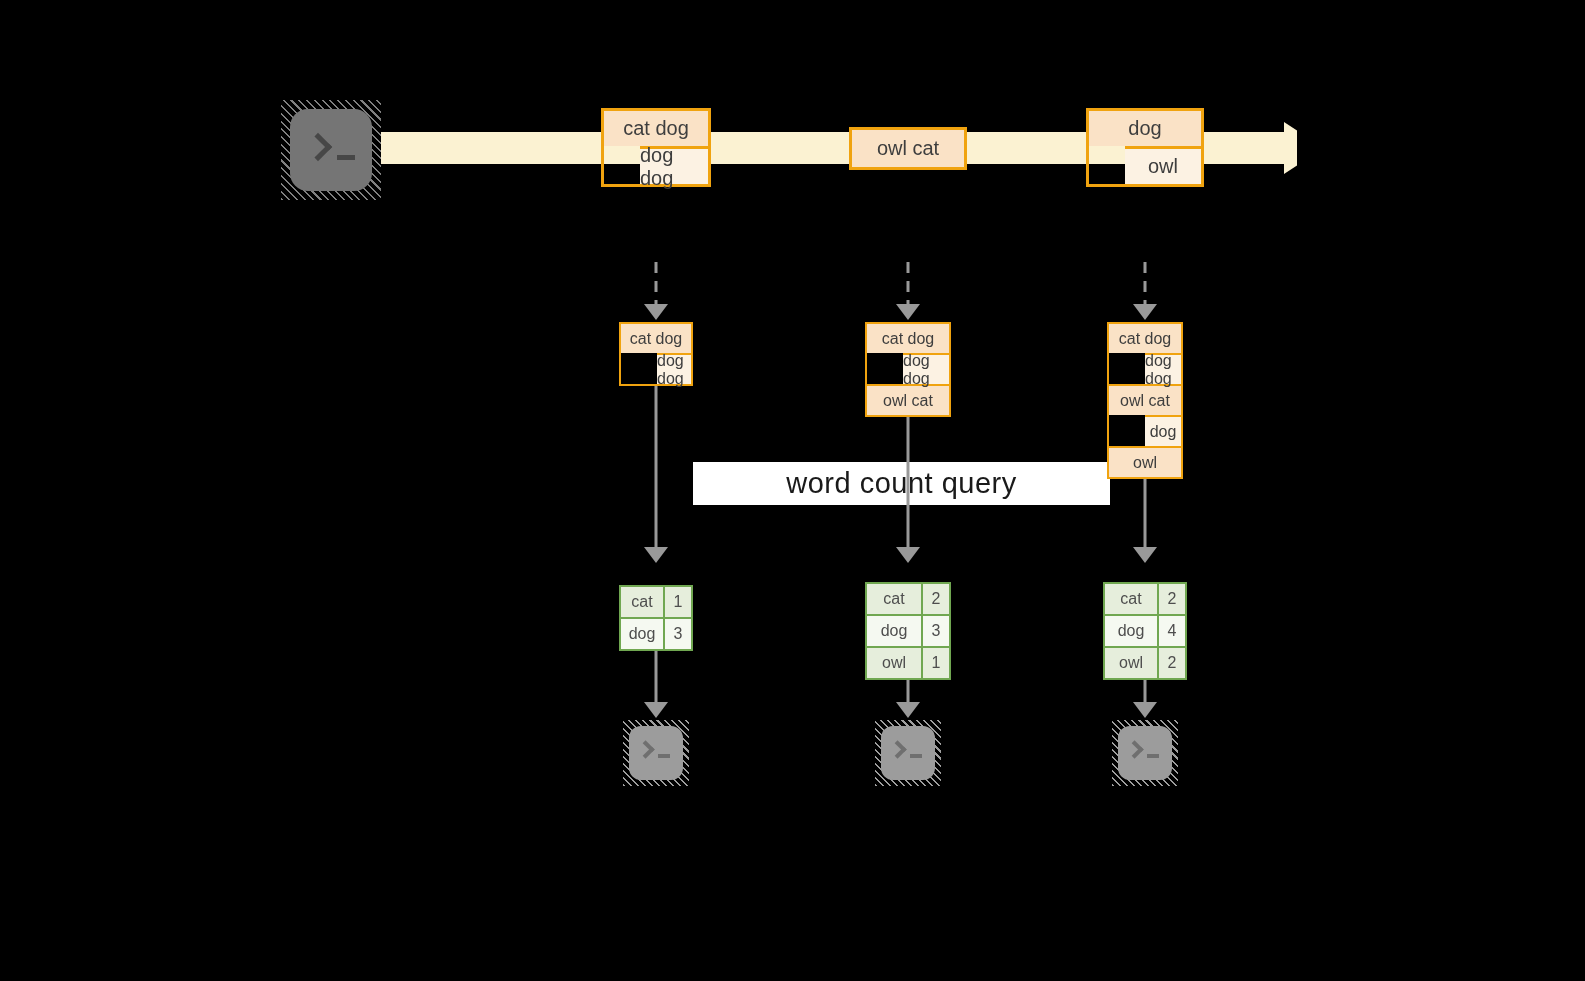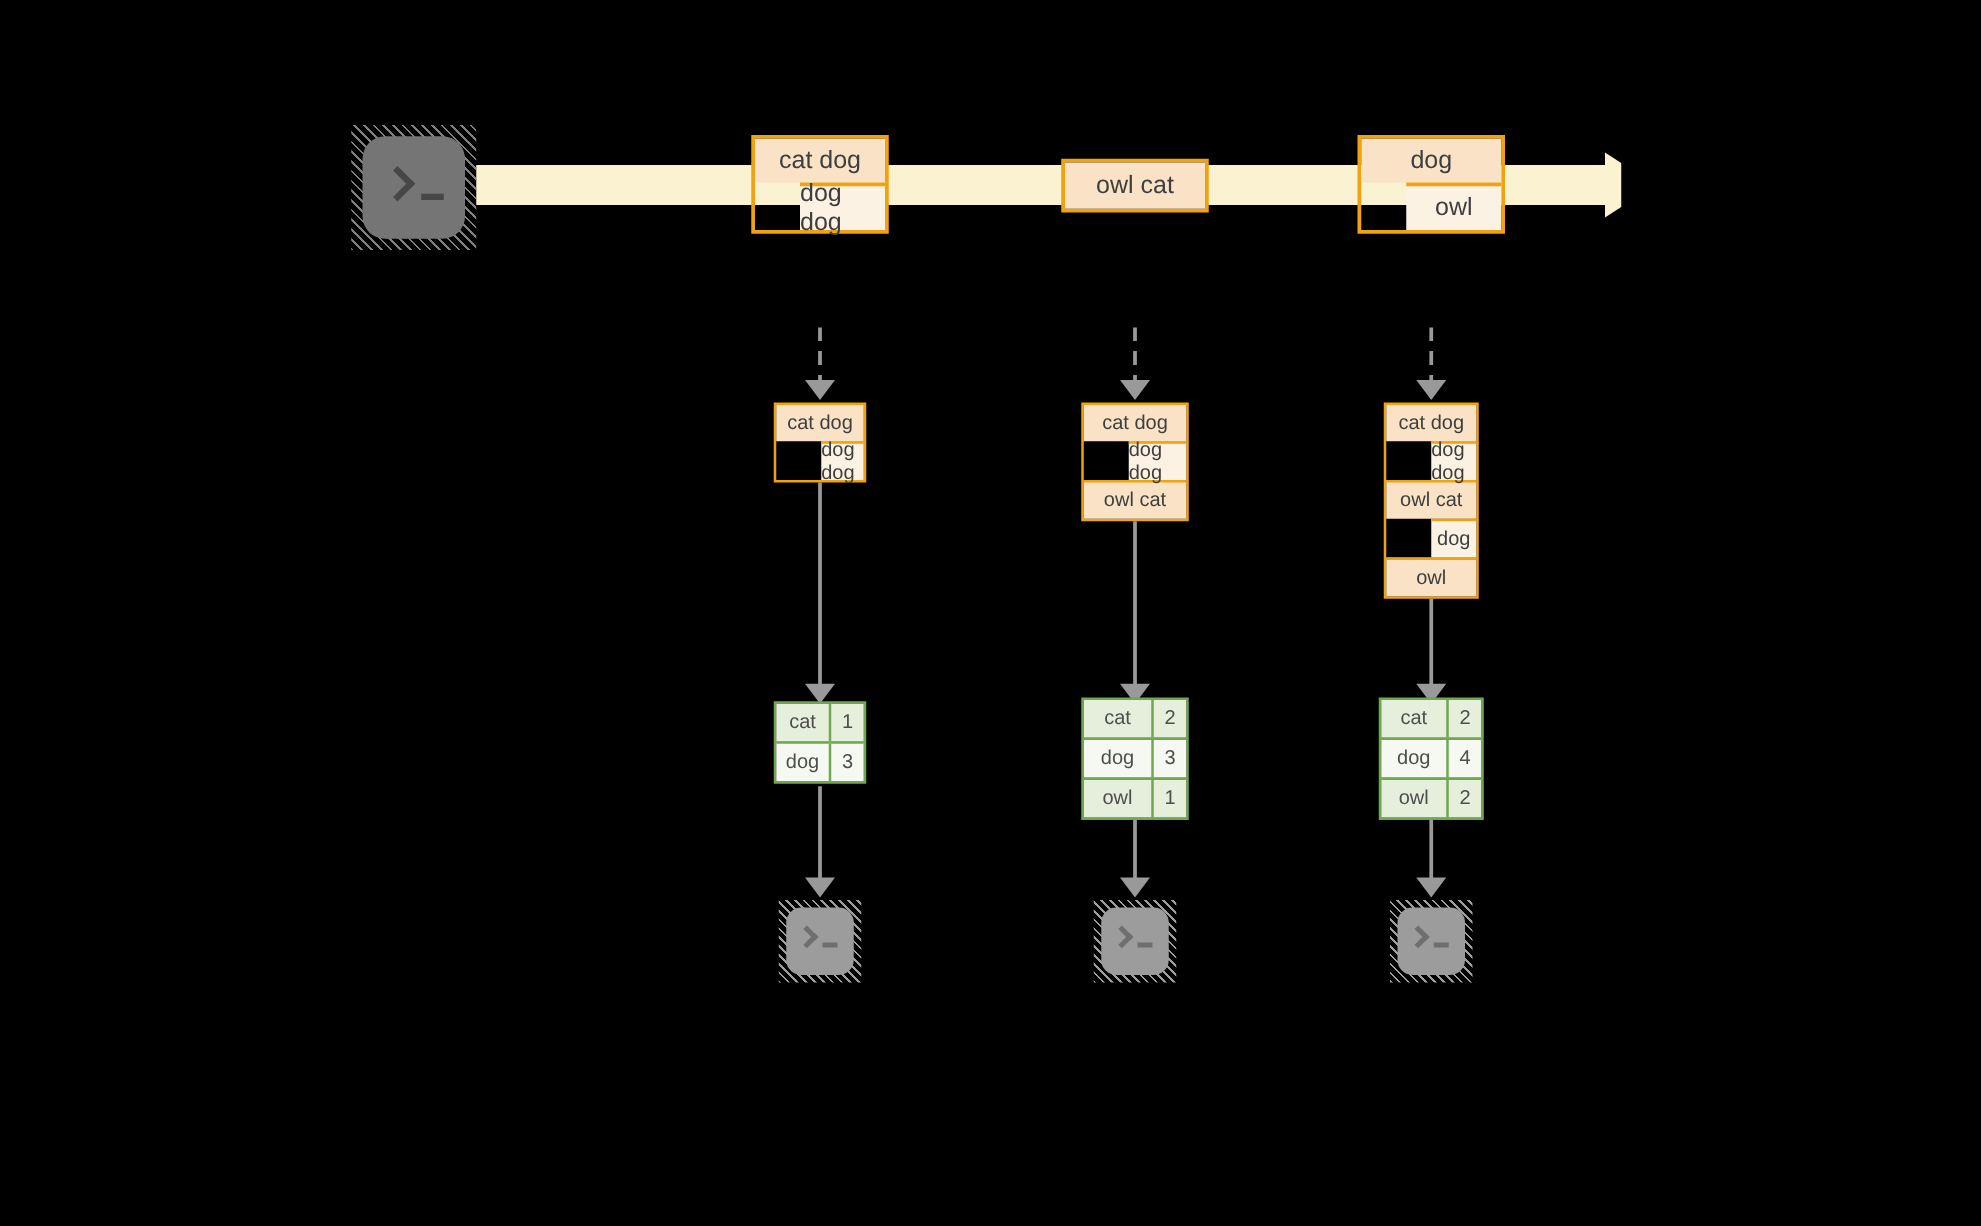--- a/index.html
+++ b/index.html
@@ -30,21 +30,21 @@
   .obox .row{display:flex;align-items:center;justify-content:center;color:var(--ink);font-size:20px;}
   .obox .row + .row{border-top:3px solid var(--orange);}
   .sbox{border-width:2px;}
   .sbox .row{font-size:16px;}
   .sbox .row + .row{border-top-width:2px;}
   .bg1{background:var(--peach);}
   .bg2{background:var(--cream);margin-left:36px;}
   .h35{height:35px;} .h37{height:37px;} .h29{height:29px;}
 
   
-  .gtable{position:absolute;box-sizing:border-box;border:2px solid var(--green);z-index:3;}
+  .gtable{position:absolute;box-sizing:border-box;border:2px solid var(--green);z-index:3;margin-top:24px;}
   .grow{display:flex;height:30px;}
   .grow + .grow{border-top:2px solid var(--green);}
   .gbg1{background:var(--gLight);} .gbg2{background:var(--gPale);}
   .gword{flex:1;display:flex;align-items:center;justify-content:center;font-size:16px;color:#4E4E4E;}
   .gnum{width:26px;border-left:2px solid var(--green);display:flex;align-items:center;justify-content:center;font-size:16px;color:#4E4E4E;}
 
   
   .varrow{position:absolute;width:24px;z-index:2;}
   .varrow .line{position:absolute;left:50%;transform:translateX(-50%);width:3px;top:0;bottom:15px;background:var(--arrow);}
   .varrow .line.dashed{background:repeating-linear-gradient(180deg,var(--arrow) 0 11px,transparent 11px 19px);}
@@ -127,20 +127,21 @@
     <div class="row bg1 h29">owl cat</div>
   </div>
   <div class="obox sbox" style="left:1107px;top:322px;width:76px;">
     <div class="row bg1 h29">cat dog</div>
     <div class="row bg2 h29">dog dog</div>
     <div class="row bg1 h29">owl cat</div>
     <div class="row bg2 h29">dog</div>
     <div class="row bg1 h29">owl</div>
   </div>
 
+  <div class="query-label">word count query</div>
 
   <div class="varrow" style="left:644px;top:386px;height:177px;">
     <div class="line"></div>
       <div class="head"></div>
   </div>
   <div class="varrow" style="left:896px;top:417px;height:146px;">
     <div class="line"></div>
       <div class="head"></div>
   </div>
   <div class="varrow" style="left:1133px;top:479px;height:84px;">

